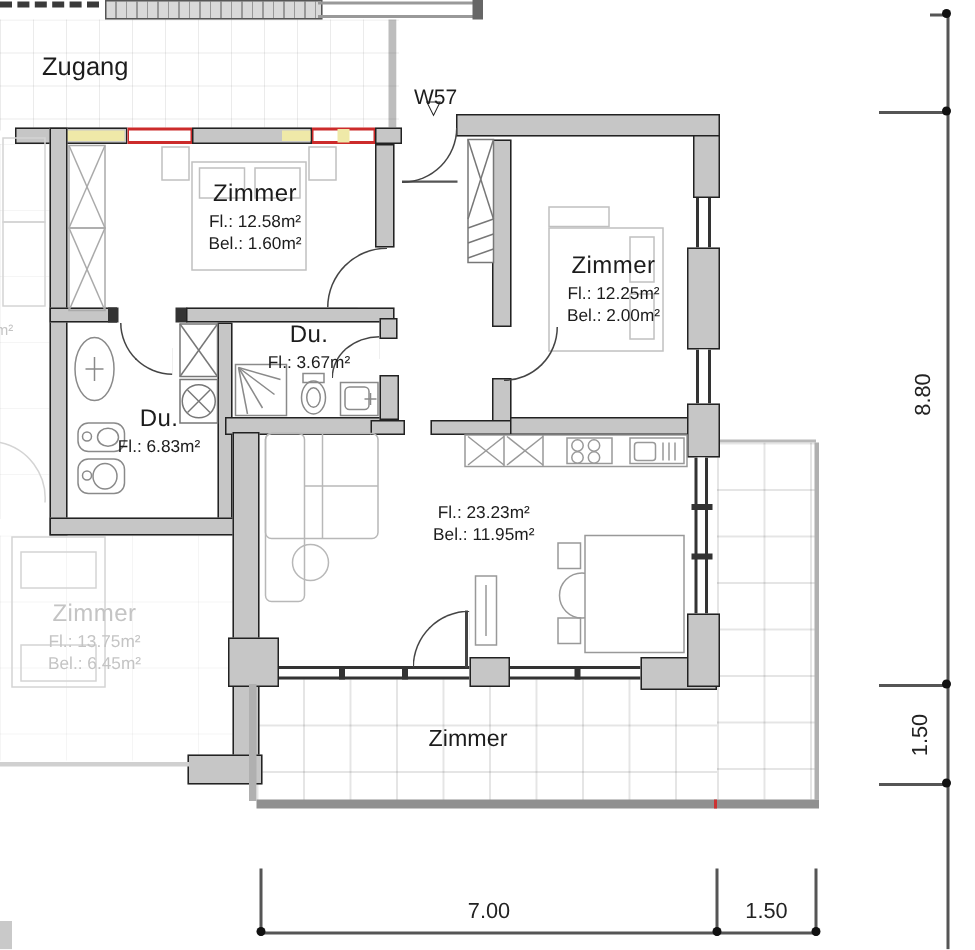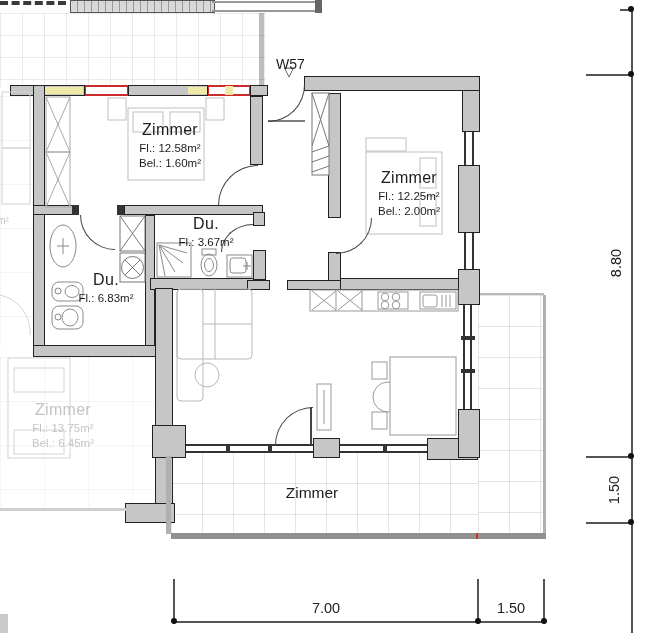--- a/index.html
+++ b/index.html
@@ -222,20 +222,21 @@
     <line x1="268" y1="121" x2="305" y2="121" stroke="#555" stroke-width="1.5"></line>
   </svg>
 
   <div class="arc arc-br" style="left:268px;top:85px;width:37px;height:37px;"></div>
   <div class="arc arc-tl" style="left:218px;top:165px;width:40px;height:40px;"></div>
   <div class="arc arc-bl" style="left:80px;top:215px;width:35px;height:35px;"></div>
   <div class="arc arc-tl" style="left:221px;top:224px;width:32px;height:28px;"></div>
   <div class="arc arc-br" style="left:336px;top:218px;width:36px;height:36px;"></div>
   <div class="arc arc-tl" style="left:275px;top:407px;width:38px;height:38px;"></div>
 
+  <div class="lbl" style="left:28px;top:34px;width:80px;font-size:17px;text-align:left;">Zugang</div>
   <div class="lbl" style="left:276px;top:55px;width:26px;font-size:14px;">W57</div>
   <div class="lbl" style="left:276px;top:64px;width:26px;font-size:13px;color:#222;">▽</div>
 
   <div class="lbl" style="left:118px;top:120px;width:104px;">
     <div class="room-name">Zimmer</div>
     <div class="room-detail">Fl.: 12.58m²</div>
     <div class="room-detail">Bel.: 1.60m²</div>
   </div>
 
 
@@ -249,20 +250,22 @@
     <div class="room-name">Du.</div>
     <div class="room-detail">Fl.: 3.67m²</div>
   </div>
 
   <div class="lbl" style="left:76px;top:270px;width:60px;">
     <div class="room-name">Du.</div>
     <div class="room-detail">Fl.: 6.83m²</div>
   </div>
 
   <div class="lbl" style="left:250px;top:335px;width:145px;">
+    <div class="room-detail">Fl.: 23.23m²</div>
+    <div class="room-detail">Bel.: 11.95m²</div>
   </div>
 
   <div class="lbl" style="left:272px;top:483px;width:80px;font-size:15.5px;">Zimmer</div>
 
   <div class="lbl faded" style="left:22px;top:400px;width:82px;">
     <div class="room-name">Zimmer</div>
     <div class="room-detail">Fl.: 13.75m²</div>
     <div class="room-detail">Bel.: 6.45m²</div>
   </div>
   <div class="lbl faded" style="left:-5px;top:214px;width:16px;font-size:10px;">m²</div>

